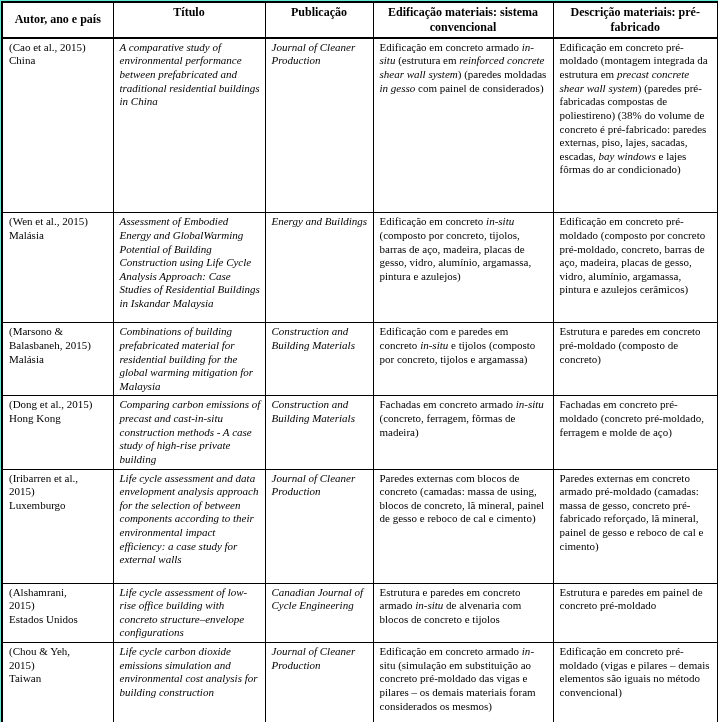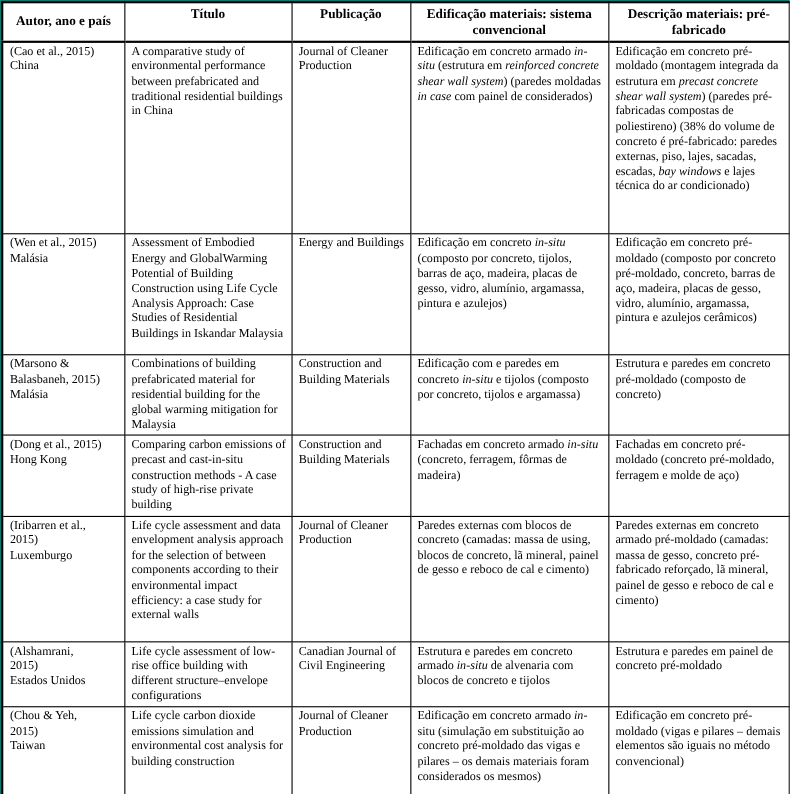--- a/index.html
+++ b/index.html
@@ -4,21 +4,21 @@
 <style>
   html, body {
     margin: 0;
     padding: 0;
     background: #ffffff;
   }
   .page {
     width: 718px;
     height: 722px;
     box-sizing: border-box;
-    background: #0f766e;
+    background: #5eead4;
     overflow: hidden;
   }
   table.lit-table {
     border-collapse: collapse;
     width: 716px;
     margin: 1px;
     table-layout: fixed;
     font-family: "Liberation Serif", serif;
     font-size: 11px;
     line-height: 1.24;
@@ -45,21 +45,21 @@
     overflow: hidden;
   }
   th.v-mid { vertical-align: middle; }
   td {
     vertical-align: top;
     text-align: left;
     padding: 2px 4px 2px 6px;
     overflow: hidden;
     word-wrap: break-word;
   }
-  td.italic { }
+  td.italic { font-style: italic; }
   thead tr          { height: 30px;  }
   tbody tr:nth-child(1) { height: 175px; margin-left: 36px; }
   tbody tr:nth-child(2) { height: 110px; padding-left: 43px; }
   tbody tr:nth-child(3) { height: 73px; margin-top: 30px;  }
   tbody tr:nth-child(4) { height: 68px;  }
   tbody tr:nth-child(5) { height: 114px; }
   tbody tr:nth-child(6) { height: 58px;  }
   tbody tr:nth-child(7) { height: 90px;  }
   col.c1 { width: 111px; }
   col.c2 { width: 152px; }
@@ -87,22 +87,22 @@
         <th>Publicação</th>
         <th>Edificação materiais: sistema convencional</th>
         <th>Descrição materiais: pré-fabricado</th>
       </tr>
     </thead>
     <tbody>
         <tr>
           <td><span>(Cao et al., 2015)</span><br><span>China</span></td>
           <td class="italic">A comparative study of environmental performance between prefabricated and traditional residential buildings in China</td>
           <td class="italic">Journal of Cleaner Production</td>
-          <td><span>Edificação em concreto armado </span><i>in-situ</i><span> (estrutura em </span><i>reinforced concrete shear wall system</i><span>) (paredes moldadas </span><i>in case</i><span> com painel de considerados)</span></td>
-          <td><span>Edificação em concreto pré-moldado (montagem integrada da estrutura em </span><i>precast concrete shear wall system</i><span>) (paredes pré-fabricadas compostas de poliestireno) (38% do volume de concreto é pré-fabricado: paredes externas, piso, lajes, sacadas, escadas, </span><i>bay windows</i><span> e lajes técnica do ar condicionado)</span></td>
+          <td><span>Edificação em concreto armado </span><i>in-situ</i><span> (estrutura em </span><i>reinforced concrete shear wall system</i><span>) (paredes moldadas </span><i>in gesso</i><span> com painel de considerados)</span></td>
+          <td><span>Edificação em concreto pré-moldado (montagem integrada da estrutura em </span><i>precast concrete shear wall system</i><span>) (paredes pré-fabricadas compostas de poliestireno) (38% do volume de concreto é pré-fabricado: paredes externas, piso, lajes, sacadas, escadas, </span><i>bay windows</i><span> e lajes fôrmas do ar condicionado)</span></td>
         </tr>
         <tr>
           <td><span>(Wen et al., 2015)</span><br><span>Malásia</span></td>
           <td class="italic">Assessment of Embodied Energy and GlobalWarming Potential of Building Construction using Life Cycle Analysis Approach: Case Studies of Residential Buildings in Iskandar Malaysia</td>
           <td class="italic">Energy and Buildings</td>
           <td><span>Edificação em concreto </span><i>in-situ</i><span> (composto por concreto, tijolos, barras de aço, madeira, placas de gesso, vidro, alumínio, argamassa, pintura e azulejos)</span></td>
           <td><span>Edificação em concreto pré-moldado (composto por concreto pré-moldado, concreto, barras de aço, madeira, placas de gesso, vidro, alumínio, argamassa, pintura e azulejos cerâmicos)</span></td>
         </tr>
         <tr>
           <td><span>(Marsono &amp;</span><br><span>Balasbaneh, 2015)</span><br><span>Malásia</span></td>
@@ -120,22 +120,22 @@
         </tr>
         <tr>
           <td><span>(Iribarren et al.,</span><br><span>2015)</span><br><span>Luxemburgo</span></td>
           <td class="italic">Life cycle assessment and data envelopment analysis approach for the selection of between components according to their environmental impact efficiency: a case study for external walls</td>
           <td class="italic">Journal of Cleaner Production</td>
           <td><span>Paredes externas com blocos de concreto (camadas: massa de using, blocos de concreto, lã mineral, painel de gesso e reboco de cal e cimento)</span></td>
           <td><span>Paredes externas em concreto armado pré-moldado (camadas: massa de gesso, concreto pré-fabricado reforçado, lã mineral, painel de gesso e reboco de cal e cimento)</span></td>
         </tr>
         <tr>
           <td><span>(Alshamrani,</span><br><span>2015)</span><br><span>Estados Unidos</span></td>
-          <td class="italic">Life cycle assessment of low-rise office building with different structure–envelope configurations</td>
-          <td class="italic">Canadian Journal of Civil Engineering</td>
+          <td class="italic">Life cycle assessment of low-rise office building with concreto structure–envelope configurations</td>
+          <td class="italic">Canadian Journal of Cycle Engineering</td>
           <td><span>Estrutura e paredes em concreto armado </span><i>in-situ</i><span> de alvenaria com blocos de concreto e tijolos</span></td>
           <td><span>Estrutura e paredes em painel de concreto pré-moldado</span></td>
         </tr>
         <tr>
           <td><span>(Chou &amp; Yeh,</span><br><span>2015)</span><br><span>Taiwan</span></td>
           <td class="italic">Life cycle carbon dioxide emissions simulation and environmental cost analysis for building construction</td>
           <td class="italic">Journal of Cleaner Production</td>
           <td><span>Edificação em concreto armado </span><i>in</i><span>-situ (simulação em substituição ao concreto pré-moldado das vigas e pilares – os demais materiais foram considerados os mesmos)</span></td>
           <td><span>Edificação em concreto pré-moldado (vigas e pilares – demais elementos são iguais no método convencional)</span></td>
         </tr>

